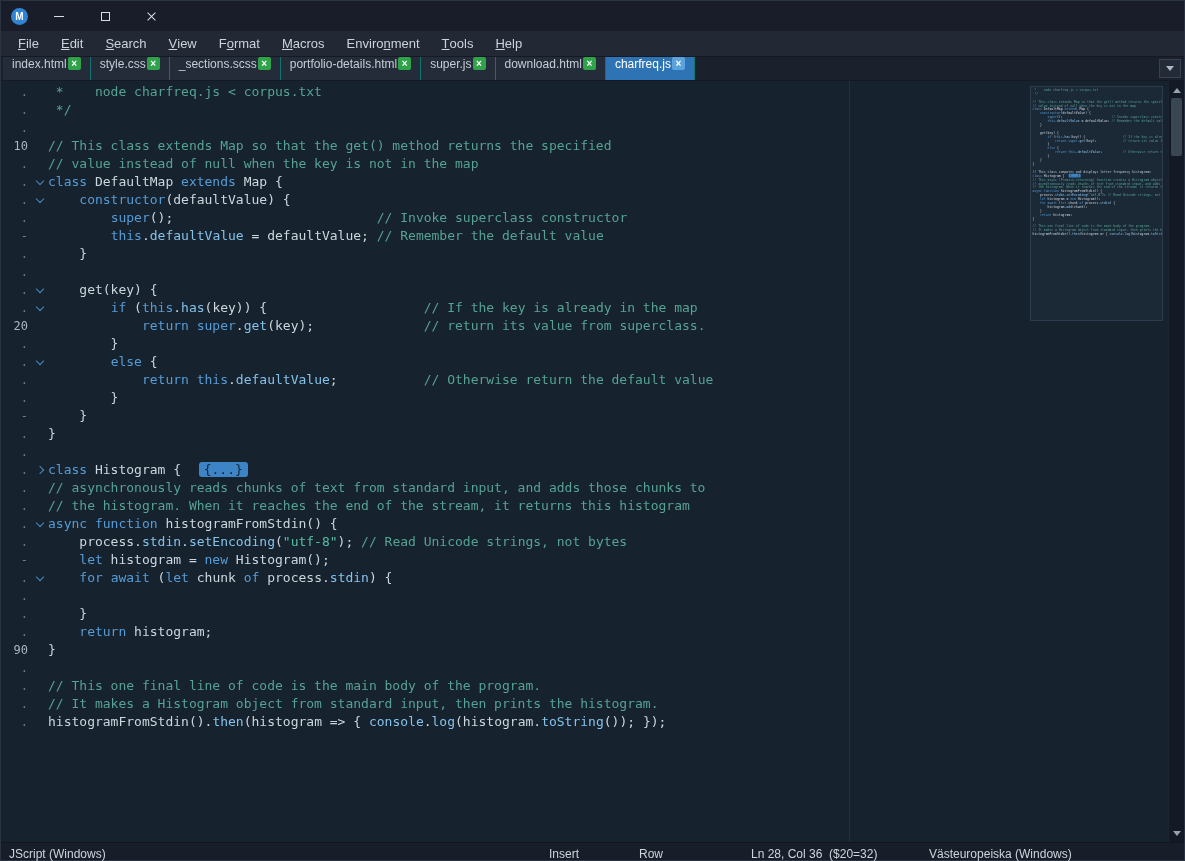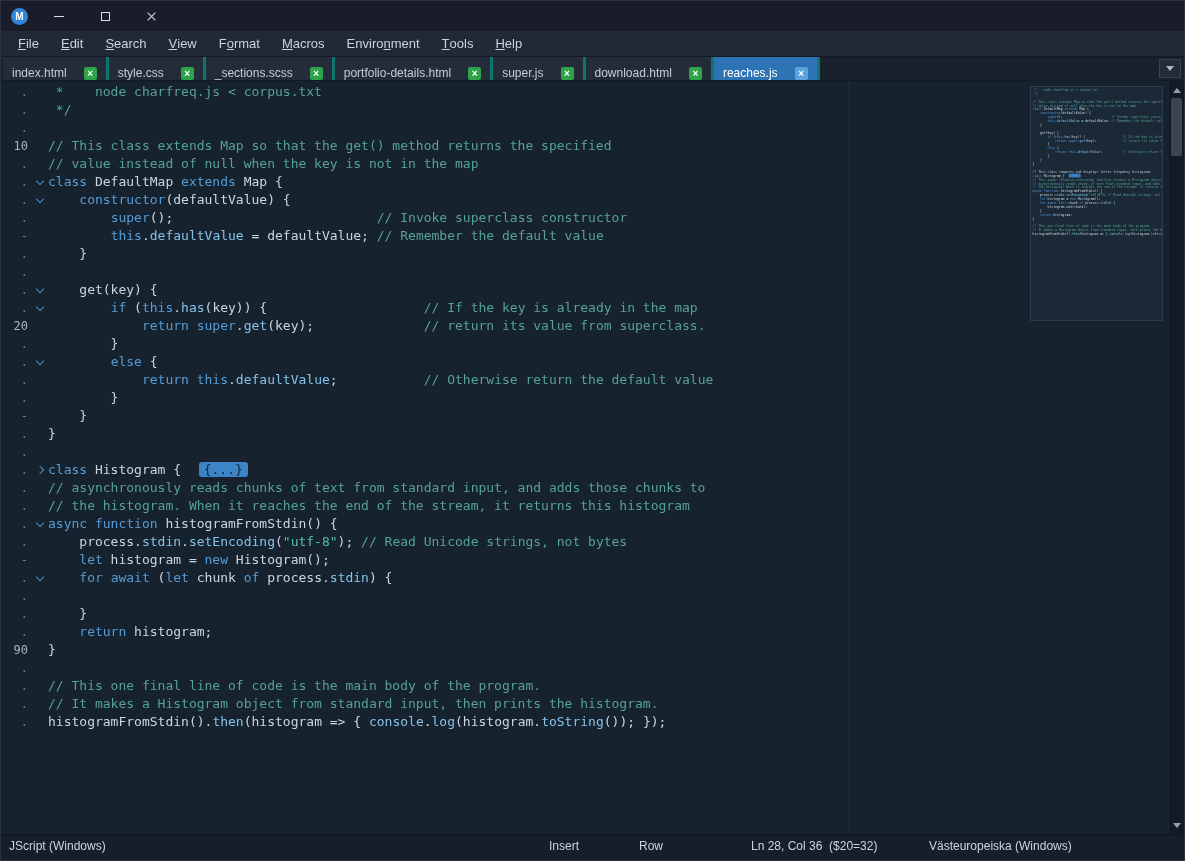--- a/index.html
+++ b/index.html
@@ -21,21 +21,21 @@
   .glyph-close::after{transform:rotate(-45deg)}
 
   
   .menubar{height:26px;flex:none;display:flex;align-items:center;background:#222834;color:#ccd3db;font-size:13px;padding-left:6px;border-bottom:1px solid #141924}
   .menu-item{padding:0 11px;height:100%;display:flex;align-items:center;white-space:pre}
   .accel{text-decoration:underline}
 
   
   .tabbar{height:24px;flex:none;display:flex;align-items:stretch;background:#1a202c;border-bottom:1px solid #141924}
   .tabs{display:flex;align-items:stretch;flex:1;min-width:0;padding-left:2px}
-  .tab{display:flex;align-items:flex-end;gap:17px;padding:0 9px;background:#242b39;border-right:3px solid #0f766e;color:#c6cdd6;font-size:12px;white-space:nowrap}
+  .tab{display:flex;align-items:flex-start;gap:1px;padding:0 9px;background:#242b39;border-right:1px solid #0f766e;color:#c6cdd6;font-size:12px;white-space:nowrap}
   .tab.active{background:var(--accent,#2e74b5);color:#fff}
   .tab-close{width:13px;height:13px;border-radius:2px;background:var(--green,#2fa24a);color:#fff;font-size:10px;line-height:13px;text-align:center;font-weight:bold;flex:none}
   .tab.active .tab-close{background:#5ba3de}
   .tab-dropdown{width:22px;margin:2px 3px;background:#232a38;border:1px solid #3a4252;display:flex;align-items:center;justify-content:center;flex:none}
   .dd-arrow{width:0;height:0;border-left:4px solid transparent;border-right:4px solid transparent;border-top:5px solid #aeb8c2}
 
   
   .editor{flex:1;position:relative;background:var(--editor-bg,#16222e);overflow:hidden}
   .ruler{position:absolute;left:848px;top:0;bottom:0;width:1px;background:#223040}
   .code-area{position:absolute;inset:0 16px 0 0;padding:2px 0 0 4px;overflow:hidden}
@@ -65,21 +65,21 @@
 
   
   .vscroll{position:absolute;top:0;right:0;bottom:0;width:16px;background:#131a25;border-left:1px solid #1c2431;z-index:4}
   .sb-btn{position:absolute;left:0;right:0;height:14px;display:flex;align-items:center;justify-content:center}
   .sb-btn.up{top:2px}.sb-btn.down{bottom:2px}
   .tri-up{width:0;height:0;border-left:4px solid transparent;border-right:4px solid transparent;border-bottom:5px solid #95a1ae}
   .tri-down{width:0;height:0;border-left:4px solid transparent;border-right:4px solid transparent;border-top:5px solid #95a1ae}
   .sb-thumb{position:absolute;left:2px;right:2px;top:17px;height:58px;background:#3a4654;border-radius:2px}
 
   
-  .statusbar{height:26px;flex:none;position:relative;background:#181e29;color:#ccd4dc;font-size:12px;border-top:1px solid #10151f}
+  .statusbar{height:18px;flex:none;position:relative;background:#181e29;color:#ccd4dc;font-size:12px;border-top:1px solid #10151f}
   .st{position:absolute;top:4px;white-space:pre}
   .st.lang{left:8px}.st.ins{left:548px}.st.rowm{left:638px}.st.pos{left:750px}.st.enc{left:928px}
 </style>
 </head>
 <body>
 
 <div class="window">
 
   <div class="titlebar">
     <span class="app-icon">M</span>
@@ -128,21 +128,21 @@
         </div>
         <div class="tab">
           <span class="tab-label">super.js</span>
           <span class="tab-close">×</span>
         </div>
         <div class="tab">
           <span class="tab-label">download.html</span>
           <span class="tab-close">×</span>
         </div>
         <div class="tab active">
-          <span class="tab-label">reaches.js</span>
+          <span class="tab-label">charfreq.js</span>
           <span class="tab-close">×</span>
         </div>
       </div>
     <div class="tab-dropdown">
       <span class="dd-arrow"></span>
     </div>
   </div>
 
   <div class="editor">
     <div class="ruler"></div>

